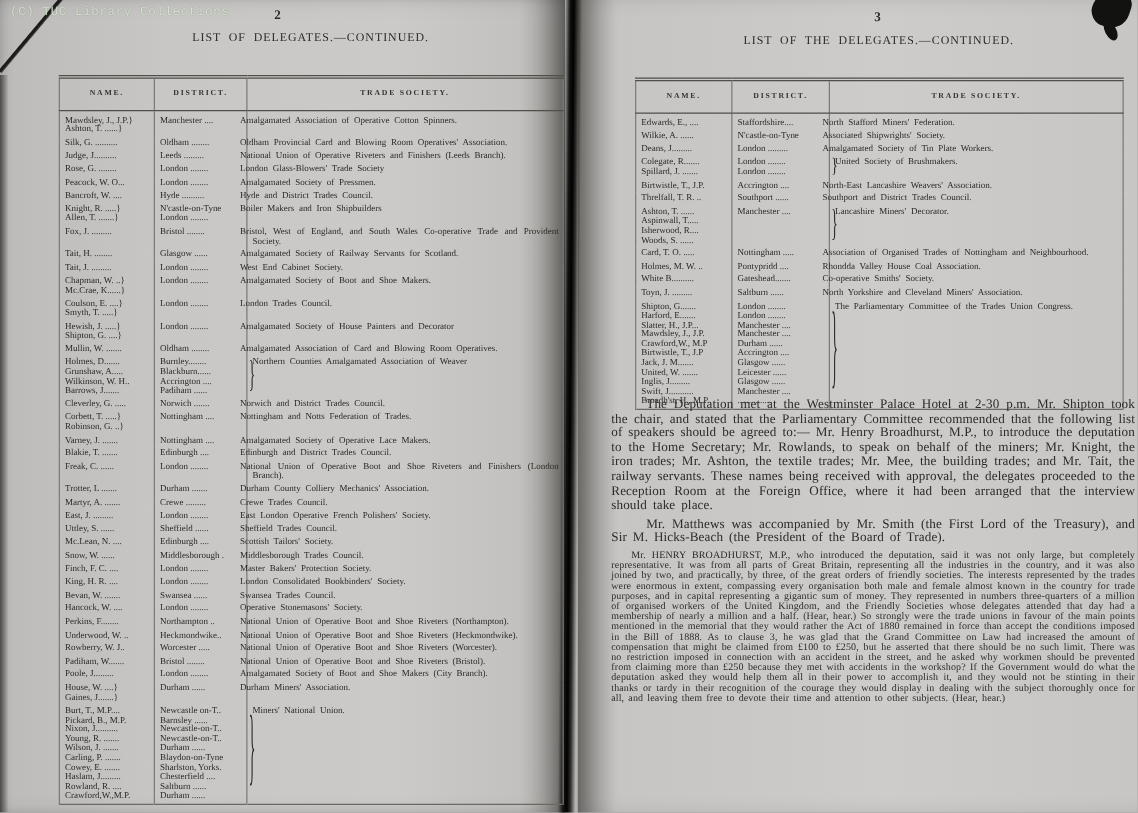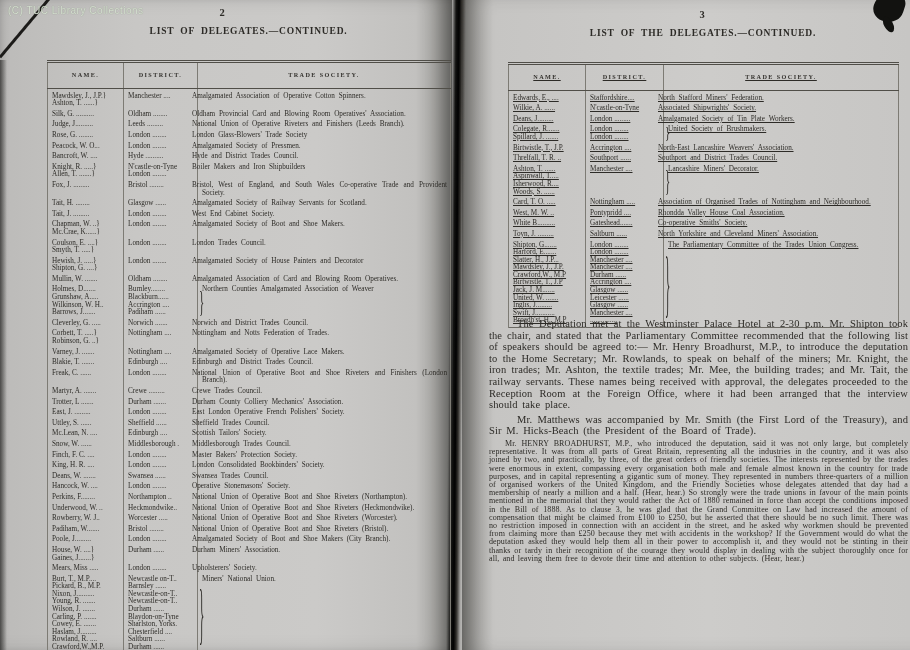--- a/index.html
+++ b/index.html
@@ -37,37 +37,37 @@
   .blob-b{
     position:absolute;right:17px;top:16px;width:9px;height:17px;background:#121210;
     border-radius:50%;transform:rotate(-28deg);
   }
   .edge-left{
     position:absolute;left:0;top:60px;width:7px;height:590px;
     background:linear-gradient(90deg,rgba(15,15,13,.6),rgba(15,15,13,0));
   }
   .watermark{
     position:absolute;left:8px;top:5px;
-    font-family:Liberation Sans, sans-serif;
+    font-family:Liberation Mono, monospace;
     font-size:10px;letter-spacing:.5px;color:#d9e4d4;
     text-shadow:0 0 1px #77806f;opacity:.9;
   }
   
   .pagenum{position:absolute;width:90px;text-align:center;font-weight:bold;font-size:10.5px;}
   .pagenum-left{left:177px;top:7px;}
   .pagenum-right{left:657px;top:9px;}
-  .page-title{position:absolute;text-align:center;font-weight:bold;font-size:9.5px;
+  .page-title{position:absolute;text-align:center;font-weight:normal;font-size:9.5px;
     letter-spacing:.8px;word-spacing:3px;}
   .title-left{left:47px;top:26px;width:403px;}
   .title-right{left:508px;top:28px;width:390px;}
   
   table.delegates{position:absolute;border-collapse:collapse;table-layout:fixed;
     font-size:7.2px;line-height:7.6px;border-bottom:1.5px solid #6b6963;}
   .tbl-left{left:47px;top:60px;width:403px;}
-  .tbl-right{left:508px;top:62px;width:390px;text-decoration:underline;}
+  .tbl-right{left:508px;top:62px;width:390px;}
   .tbl-left col.cn{width:76px}.tbl-left col.cd{width:74px}.tbl-left col.cs{width:253px}
   .tbl-right col.cn{width:77px}.tbl-right col.cd{width:78px}.tbl-right col.cs{width:235px}
   table.delegates th{
     border-top:3px double #504e48;border-bottom:1px solid #504e48;
     font-size:6.2px;font-weight:bold;letter-spacing:1.4px;text-align:center;
     padding:8px 2px 9px;color:#35332f;
   }
   table.delegates th,table.delegates td{border-left:1px solid #7d7b74;border-right:1px solid #7d7b74;}
   table.delegates td{
     vertical-align:top;padding:1px 3px 2px 4px;white-space:pre-line;
@@ -225,30 +225,30 @@
         <td class="c-name">Blakie, T. .......</td>
         <td class="c-dist">Edinburgh ....</td>
         <td class="c-soc">Edinburgh and District Trades Council.</td>
       </tr>
       <tr>
         <td class="c-name">Freak, C. ......</td>
         <td class="c-dist">London ........</td>
         <td class="c-soc">National Union of Operative Boot and Shoe Riveters and Finishers (London Branch).</td>
       </tr>
       <tr>
+        <td class="c-name">Trotter, L .......</td>
+        <td class="c-dist">Durham .......</td>
+        <td class="c-soc">Durham County Colliery Mechanics' Association.</td>
+      </tr>
+      <tr>
         <td class="c-name">Martyr, A. .......</td>
         <td class="c-dist">Crewe .........</td>
         <td class="c-soc">Crewe Trades Council.</td>
       </tr>
       <tr>
-        <td class="c-name">Trotter, L .......</td>
-        <td class="c-dist">Durham .......</td>
-        <td class="c-soc">Durham County Colliery Mechanics' Association.</td>
-      </tr>
-      <tr>
         <td class="c-name">East, J. .........</td>
         <td class="c-dist">London ........</td>
         <td class="c-soc">East London Operative French Polishers' Society.</td>
       </tr>
       <tr>
         <td class="c-name">Uttley, S. ......</td>
         <td class="c-dist">Sheffield ......</td>
         <td class="c-soc">Sheffield Trades Council.</td>
       </tr>
       <tr>
@@ -265,21 +265,21 @@
         <td class="c-name">Finch, F. C. ....</td>
         <td class="c-dist">London ........</td>
         <td class="c-soc">Master Bakers' Protection Society.</td>
       </tr>
       <tr>
         <td class="c-name">King, H. R. ....</td>
         <td class="c-dist">London ........</td>
         <td class="c-soc">London Consolidated Bookbinders' Society.</td>
       </tr>
       <tr>
-        <td class="c-name">Deans, W. .......</td>
+        <td class="c-name">Bevan, W. .......</td>
         <td class="c-dist">Swansea ......</td>
         <td class="c-soc">Swansea Trades Council.</td>
       </tr>
       <tr>
         <td class="c-name">Hancock, W. ....</td>
         <td class="c-dist">London ........</td>
         <td class="c-soc">Operative Stonemasons' Society.</td>
       </tr>
       <tr>
         <td class="c-name">Perkins, F........</td>
@@ -304,25 +304,20 @@
       <tr>
         <td class="c-name">Poole, J.........</td>
         <td class="c-dist">London ........</td>
         <td class="c-soc">Amalgamated Society of Boot and Shoe Makers (City Branch).</td>
       </tr>
       <tr>
         <td class="c-name">House, W. ....}
 Gaines, J.......}</td>
         <td class="c-dist vmid">Durham ......</td>
         <td class="c-soc">Durham Miners' Association.</td>
-      </tr>
-      <tr>
-        <td class="c-name">Mears, Miss .....</td>
-        <td class="c-dist">London ........</td>
-        <td class="c-soc">Upholsterers' Society.</td>
       </tr>
       <tr>
         <td class="c-name">Burt, T., M.P....
 Pickard, B., M.P.
 Nixon, J..........
 Young, R. .......
 Wilson, J. .......
 Carling, P. .......
 Cowey, E. .......
 Haslam, J.........
@@ -399,21 +394,21 @@
 Woods, S. ......</td>
         <td class="c-dist vmid">Manchester ....</td>
         <td class="c-soc braced b4">Lancashire Miners' Decorator.</td>
       </tr>
       <tr>
         <td class="c-name">Card, T. O. .....</td>
         <td class="c-dist">Nottingham .....</td>
         <td class="c-soc">Association of Organised Trades of Nottingham and Neighbourhood.</td>
       </tr>
       <tr>
-        <td class="c-name">West, M. W. ..</td>
+        <td class="c-name">Holmes, M. W. ..</td>
         <td class="c-dist">Pontypridd ....</td>
         <td class="c-soc">Rhondda Valley House Coal Association.</td>
       </tr>
       <tr>
         <td class="c-name">White B..........</td>
         <td class="c-dist">Gateshead.......</td>
         <td class="c-soc">Co-operative Smiths' Society.</td>
       </tr>
       <tr>
         <td class="c-name">Toyn, J. .........</td>

